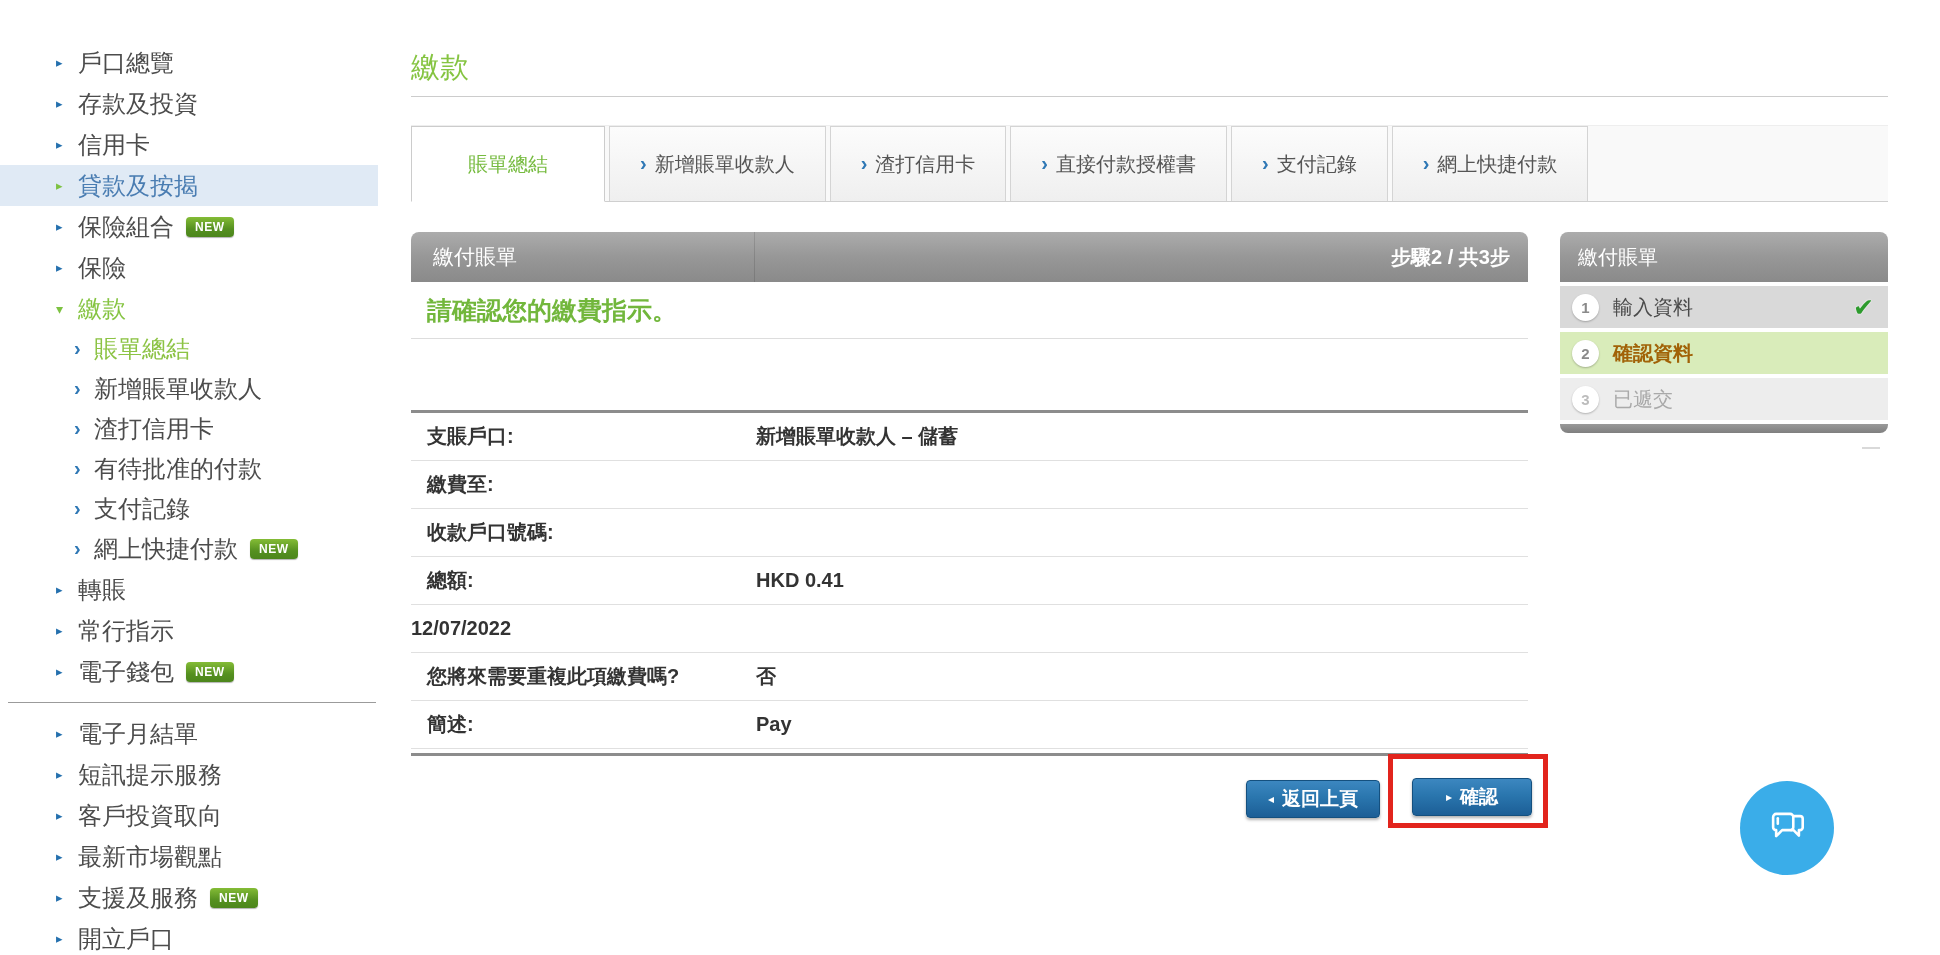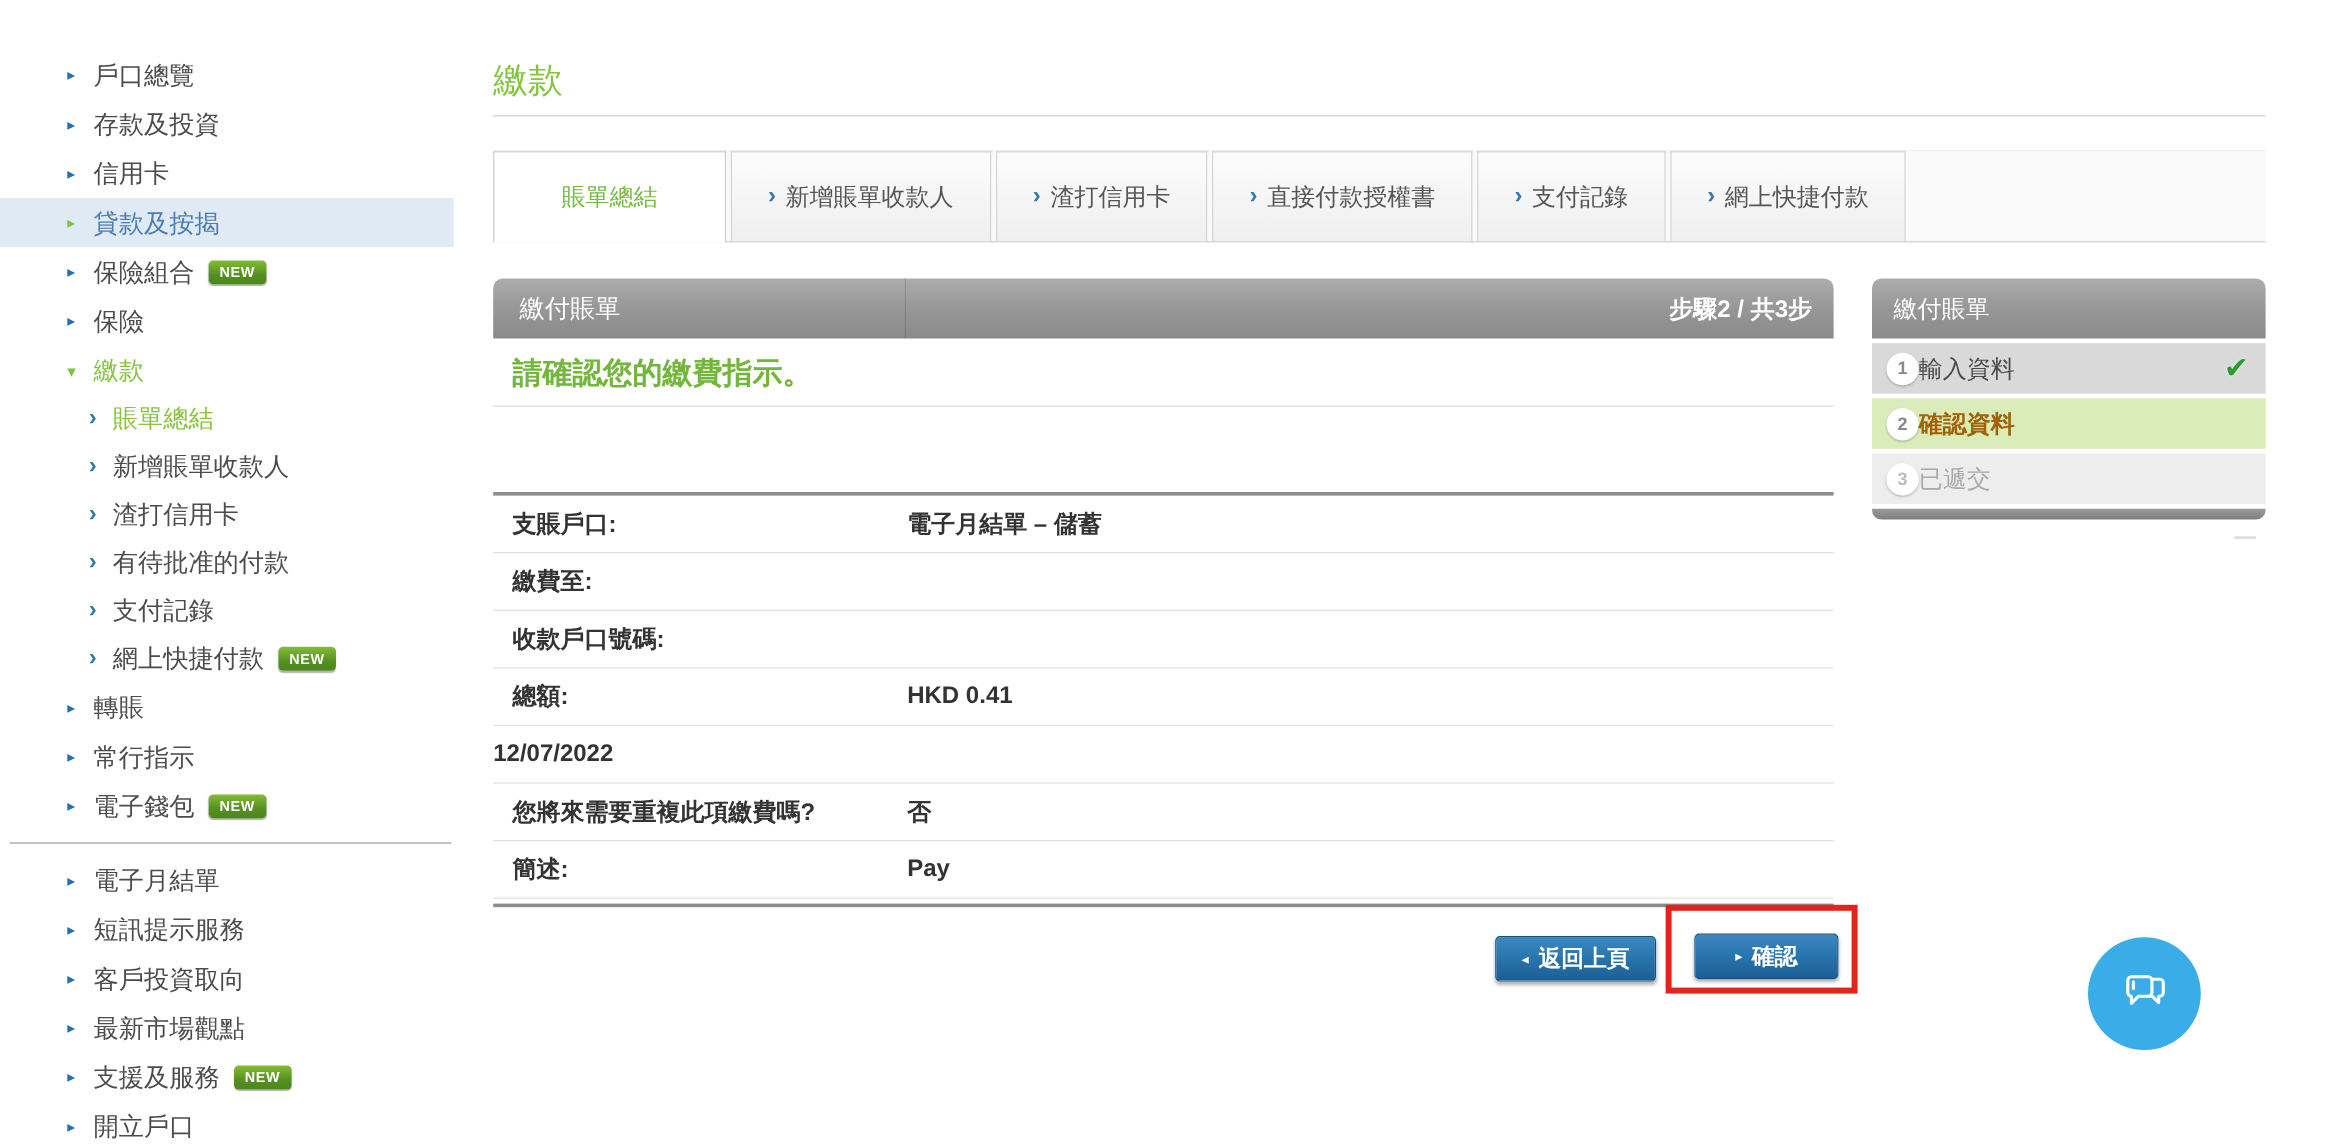--- a/index.html
+++ b/index.html
@@ -7,21 +7,21 @@
        font-family:"Liberation Sans","DejaVu Sans",sans-serif;color:#4c4c4c;}
   .app{position:absolute;inset:0;}
 
   
   .sidebar{position:absolute;left:0;top:42px;width:378px;}
   .s-item{display:flex;align-items:center;padding-left:56px;cursor:pointer;}
   .s-top{height:41px;}
   .s-sub{height:40px;padding-left:74px;}
   .arrow{width:22px;flex:0 0 22px;color:#2470ae;font-size:13px;line-height:1;}
   .s-sub .arrow{font-size:20px;font-weight:bold;color:#2f78b5;width:20px;flex-basis:20px;margin-top:-3px;}
-  .s-label{font-size:21px;color:#4c4c4c;white-space:nowrap;}
+  .s-label{font-size:24px;color:#4c4c4c;white-space:nowrap;}
   .s-expanded .arrow{color:#7dc242;font-size:14px;}
   .s-expanded .s-label{color:#85c441;}
   .s-active .s-label{color:#8cc344;}
   .s-highlighted{background:#e0eaf5;}
   .s-highlighted .arrow{color:#7dc242;}
   .s-highlighted .s-label{color:#4a7db2;}
   .badge{margin-left:12px;background:linear-gradient(180deg,#84bc36 0%,#559020 60%,#4c861c 100%);
          color:#fff;font-size:12px;font-weight:bold;letter-spacing:.5px;
          padding:3px 9px;border-radius:4px;box-shadow:0 1px 1px rgba(0,0,0,.3);}
   .s-divider{border-top:1px solid #9b9b9b;margin:10px 0 10px 8px;width:368px;}
@@ -73,21 +73,21 @@
               background:linear-gradient(180deg,#acacac 0%,#979797 50%,#8a8a8a 100%);
               color:#fff;font-size:20px;padding-left:18px;}
   .st-row{height:42px;margin-top:4px;display:flex;align-items:center;padding-left:12px;}
   .st-done{background:#d9d9d9;}
   .st-current{background:#d9ecba;}
   .st-pending{background:#ededed;}
   .st-num{width:27px;height:27px;flex:0 0 27px;border-radius:50%;background:#ffffff;
           box-shadow:0 1px 2px rgba(0,0,0,.25);display:flex;align-items:center;justify-content:center;
           font-size:15px;font-weight:bold;color:#8a8a8a;}
   .st-pending .st-num{color:#bcbcbc;}
-  .st-label{font-size:20px;color:#4a4a4a;}
+  .st-label{margin-left:14px;font-size:20px;color:#4a4a4a;}
   .st-current .st-label{font-weight:bold;color:#a16207;}
   .st-pending .st-label{color:#a9a9a9;}
   .st-check{margin-left:auto;margin-right:14px;color:#2d9b2d;font-size:25px;font-weight:bold;
             text-shadow:0 0 2px #ffffff;}
   .steps-footer{height:9px;margin-top:4px;border-radius:0 0 8px 8px;
                 background:linear-gradient(180deg,#9a9a9a,#7f7f7f);}
   .stray-dash{position:absolute;left:1862px;top:447px;width:18px;height:2px;background:#d9d9d9;}
 
   
   .chat-fab{position:absolute;left:1740px;top:781px;width:94px;height:94px;border-radius:50%;
@@ -230,21 +230,21 @@
     <span class="ph-step">步驟2 / 共3步</span>
   </div>
 
   <p class="instruction">請確認您的繳費指示。</p>
   <div class="thin-rule"></div>
   <div class="thick-rule rule-a"></div>
 
   <div class="fields" id="fields">
       <div class="f-row">
         <span class="f-label">支賬戶口:</span>
-        <span class="f-value">電子月結單 – 儲蓄</span>
+        <span class="f-value">新增賬單收款人 – 儲蓄</span>
       </div>
       <div class="f-row">
         <span class="f-label">繳費至:</span>
         <span class="f-value"></span>
       </div>
       <div class="f-row">
         <span class="f-label">收款戶口號碼:</span>
         <span class="f-value"></span>
       </div>
       <div class="f-row">

